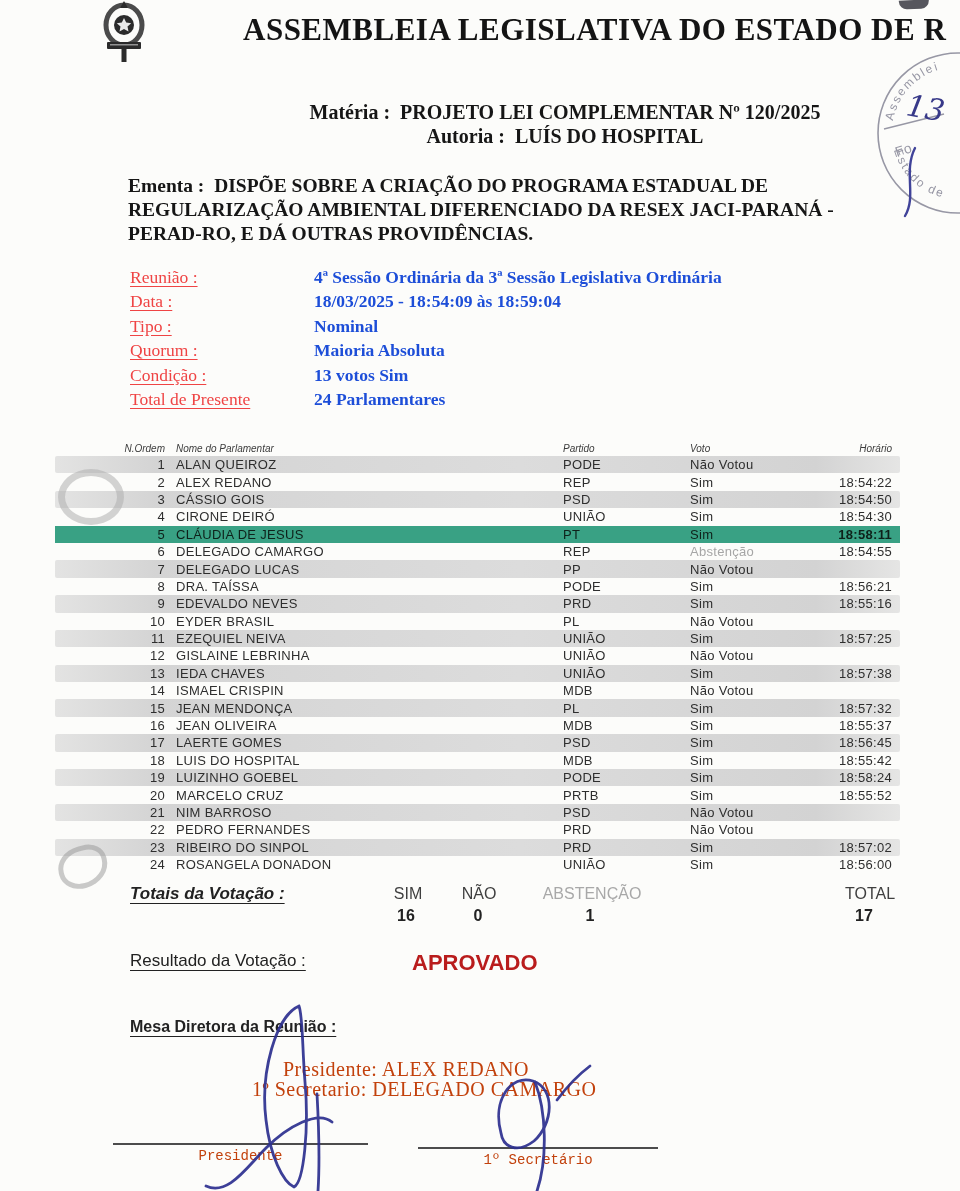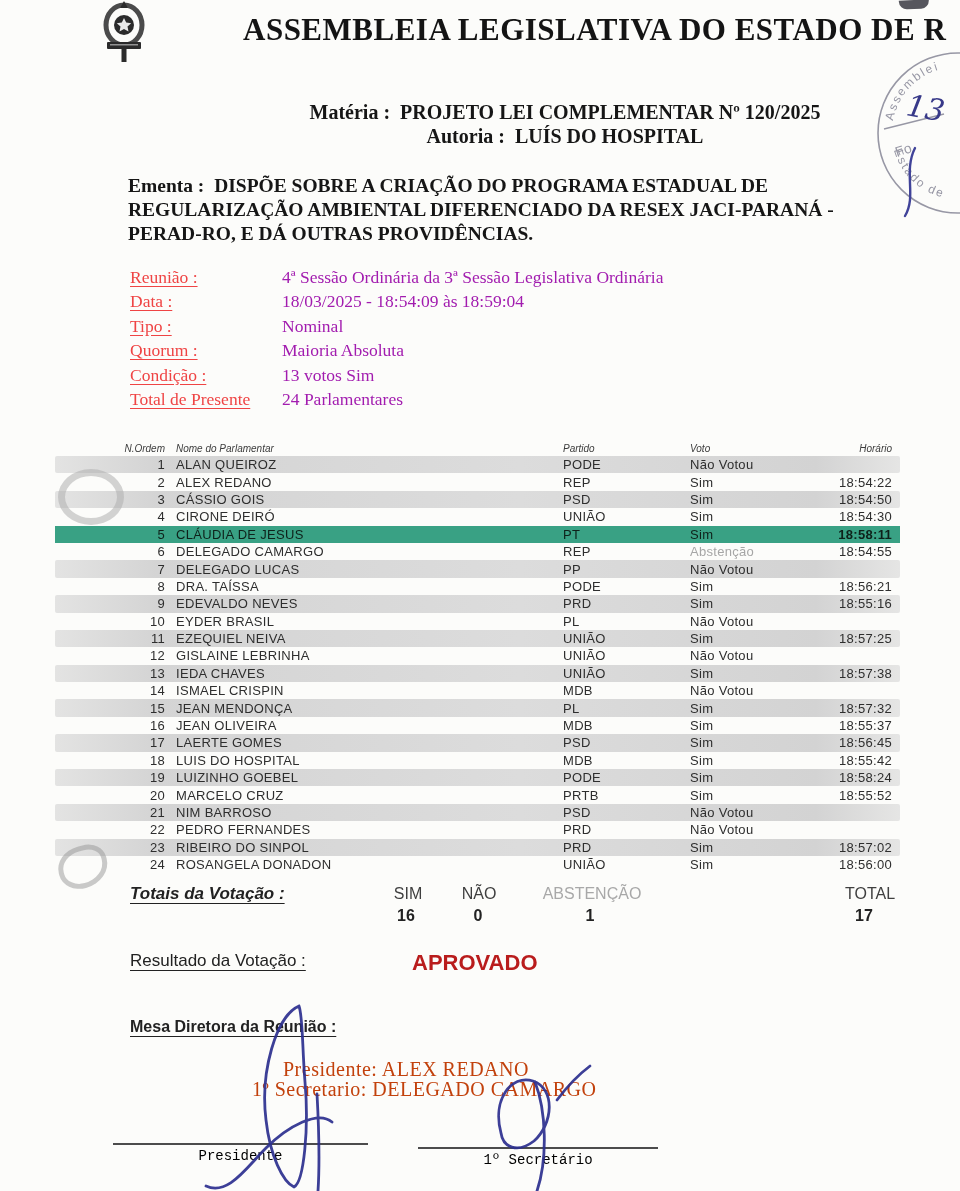--- a/index.html
+++ b/index.html
@@ -19,21 +19,21 @@
   .materia-block { position:absolute; left:190px; top:100px; width:750px; text-align:center;
     font-weight:bold; font-size:20px; line-height:24px; color:#161616; }
   
   .ementa { position:absolute; left:128px; top:174px; width:762px;
     font-weight:bold; font-size:19.5px; line-height:1.22; color:#161616; }
   
   .session { position:absolute; left:130px; top:267px; font-size:17.5px; }
   .session .row { display:flex; height:24.4px; align-items:baseline; }
   .session .lbl { display:inline-block; width:152px; text-decoration:underline;
     text-underline-offset:3px; color:#ef4444; }
-  .session .val { font-weight:normal; color:#a21caf; }
+  .session .val { font-weight:bold; color:#1d4ed8;margin-left:32px; }
   
   .vtable { position:absolute; left:55px; top:441px; width:845px;
     font-family:"Liberation Sans", sans-serif; }
   .thead, .trow { display:grid; grid-template-columns:112px 388px 127px 125px 88px; align-items:center; }
   .thead { height:15px; font-style:italic; font-size:10px; color:#3c3c3c; }
   .thead .c1 { text-align:right; padding-right:2px; }
   .thead .c2, .trow .c2 { padding-left:9px; }
   .thead .c3, .trow .c3 { padding-left:8px; }
   .thead .c4, .trow .c4 { padding-left:8px; }
   .thead .c5, .trow .c5 { text-align:right; padding-right:3px; }
@@ -68,21 +68,21 @@
     font-family:"Liberation Sans", sans-serif; font-size:16px; font-weight:600;
     text-decoration:underline; text-underline-offset:4px; color:#222; }
   .type-line { position:absolute; font-family:Liberation Serif, serif;
     font-size:20px; letter-spacing:0.5px; color:#c2410c; }
   .pres-line { left:283px; top:1058px; }
   .secr-line { left:252px; top:1078px; }
   .sig-rule { position:absolute; border-top:2px solid #4c4c4c; }
   .rule-left { left:113px; top:1143px; width:255px; }
   .rule-right { left:418px; top:1147px; width:240px; }
   .sig-caption { position:absolute; font-family:"Liberation Mono", monospace;
-    font-size:14px; color:#000000; text-align:center; }
+    font-size:14px; color:#c2410c; text-align:center; }
   .cap-left { left:113px; top:1148px; width:255px; }
   .cap-right { left:418px; top:1152px; width:240px; }
   .ink-layer { position:absolute; left:0; top:0; pointer-events:none; }
   .corner-mark { position:absolute; left:899px; top:0px; width:30px; height:9px;
     background:#383841; border-radius:0 0 8px 8px; transform:rotate(-3deg); opacity:.85; }
 </style>
 </head>
 <body>
 
 <div class="page">

